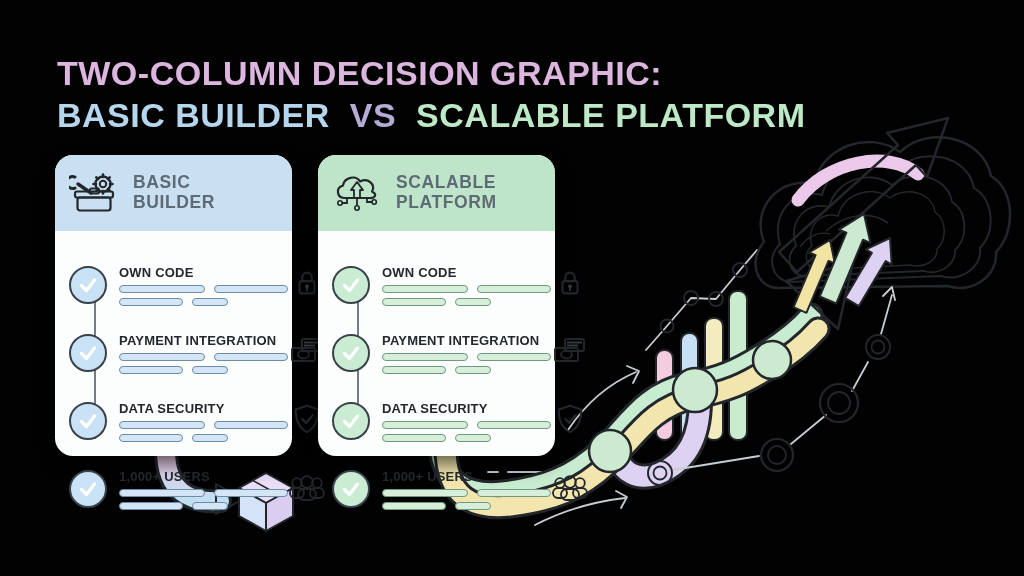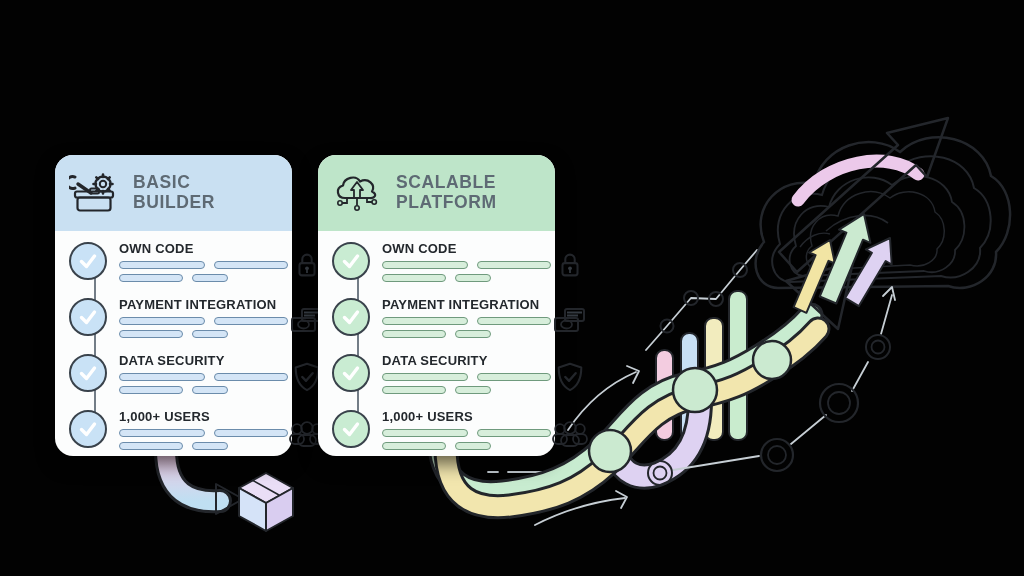--- a/index.html
+++ b/index.html
@@ -18,21 +18,21 @@
   .card--basic{left:55px;  --accent:#c9e0f2; --hic:#dfe8fa; --ic:#d6e5f7;
                --pill:#d4e5f6; --pill-br:#6b8cab; --chk:#c9e2f6;}
   .card--scal {left:318px; --accent:#bee5c9; --hic:#ddf0e0; --ic:#d7eedb;
                --pill:#d7eedb; --pill-br:#6f9a7d; --chk:#c9ecd2;}
   .card-header{height:76px;background:var(--accent);border-radius:18px 18px 0 0;
                display:flex;align-items:center;gap:12px;padding:0 14px;box-sizing:border-box;}
   .card-header .h-title{font-size:17.5px;font-weight:bold;line-height:1.12;color:#5e6a74;
                letter-spacing:.6px;text-transform:uppercase;max-width:120px;}
   .card-body{position:relative;height:225px;}
   .rail{position:absolute;left:39px;top:28px;height:168px;width:2px;background:#737d87;}
-  .row{position:relative;display:flex;height:56px;box-sizing:border-box;padding:4px 12px 0 14px;}
+  .row{position:relative;display:flex;height:56px;box-sizing:border-box;padding:16px 12px 0 14px;margin-top:12px;}
   .chk{flex:0 0 38px;width:38px;height:38px;margin-top:7px;border-radius:50%;
        background:var(--chk);border:2.5px solid #39424b;box-sizing:border-box;
        display:flex;align-items:center;justify-content:center;z-index:1;}
   .row-main{flex:1;padding-left:12px;padding-top:6px;}
   .row-label{font-size:13px;font-weight:bold;color:#23282d;letter-spacing:.2px;white-space:nowrap;}
   .bar-line{display:flex;gap:9px;margin-top:5px;}
   .pill{height:8px;border-radius:5px;background:var(--pill);
         border:1.5px solid var(--pill-br);box-sizing:border-box;}
   .pw1{width:86px}.pw2{width:74px}.pw3{width:64px}.pw4{width:36px}
   .row-icon{flex:0 0 38px;display:flex;align-items:center;justify-content:center;margin-top:8px;}
@@ -40,20 +40,28 @@
   
   #art{position:absolute;left:0;top:0;z-index:1;}
   .outline{stroke:#23262b;fill:none;}
   .thin{stroke:#c6ced4;stroke-width:1.8;fill:none;stroke-linecap:round;stroke-linejoin:round;}
 </style>
 </head>
 <body>
 
 <div id="stage">
 
+  <div class="title">
+    <div class="t1" style="color: rgb(220, 182, 222);">TWO-COLUMN DECISION GRAPHIC:</div>
+    <div class="t2">
+      <span style="color: rgb(181, 214, 236);">BASIC BUILDER</span>
+      <span style="color: rgb(182, 171, 212);">VS</span>
+      <span style="color: rgb(189, 233, 198);">SCALABLE PLATFORM</span>
+    </div>
+  </div>
 
   <svg width="0" height="0" style="position:absolute" aria-hidden="true">
     <defs>
       <symbol id="i-lock" viewBox="0 0 34 34">
         <path d="M12 15 V11 a5 5 0 0 1 10 0 V15" class="outline" stroke-width="2.2"></path>
         <rect x="9" y="15" width="16" height="13" rx="2.5" fill="var(--ic)" class="outline" stroke-width="2.2"></rect>
         <circle cx="17" cy="20.5" r="2" fill="#343a41"></circle>
         <path d="M17 22 V25.5" stroke="#343a41" stroke-width="1.8"></path>
       </symbol>
       <symbol id="i-cash" viewBox="0 0 36 30">

